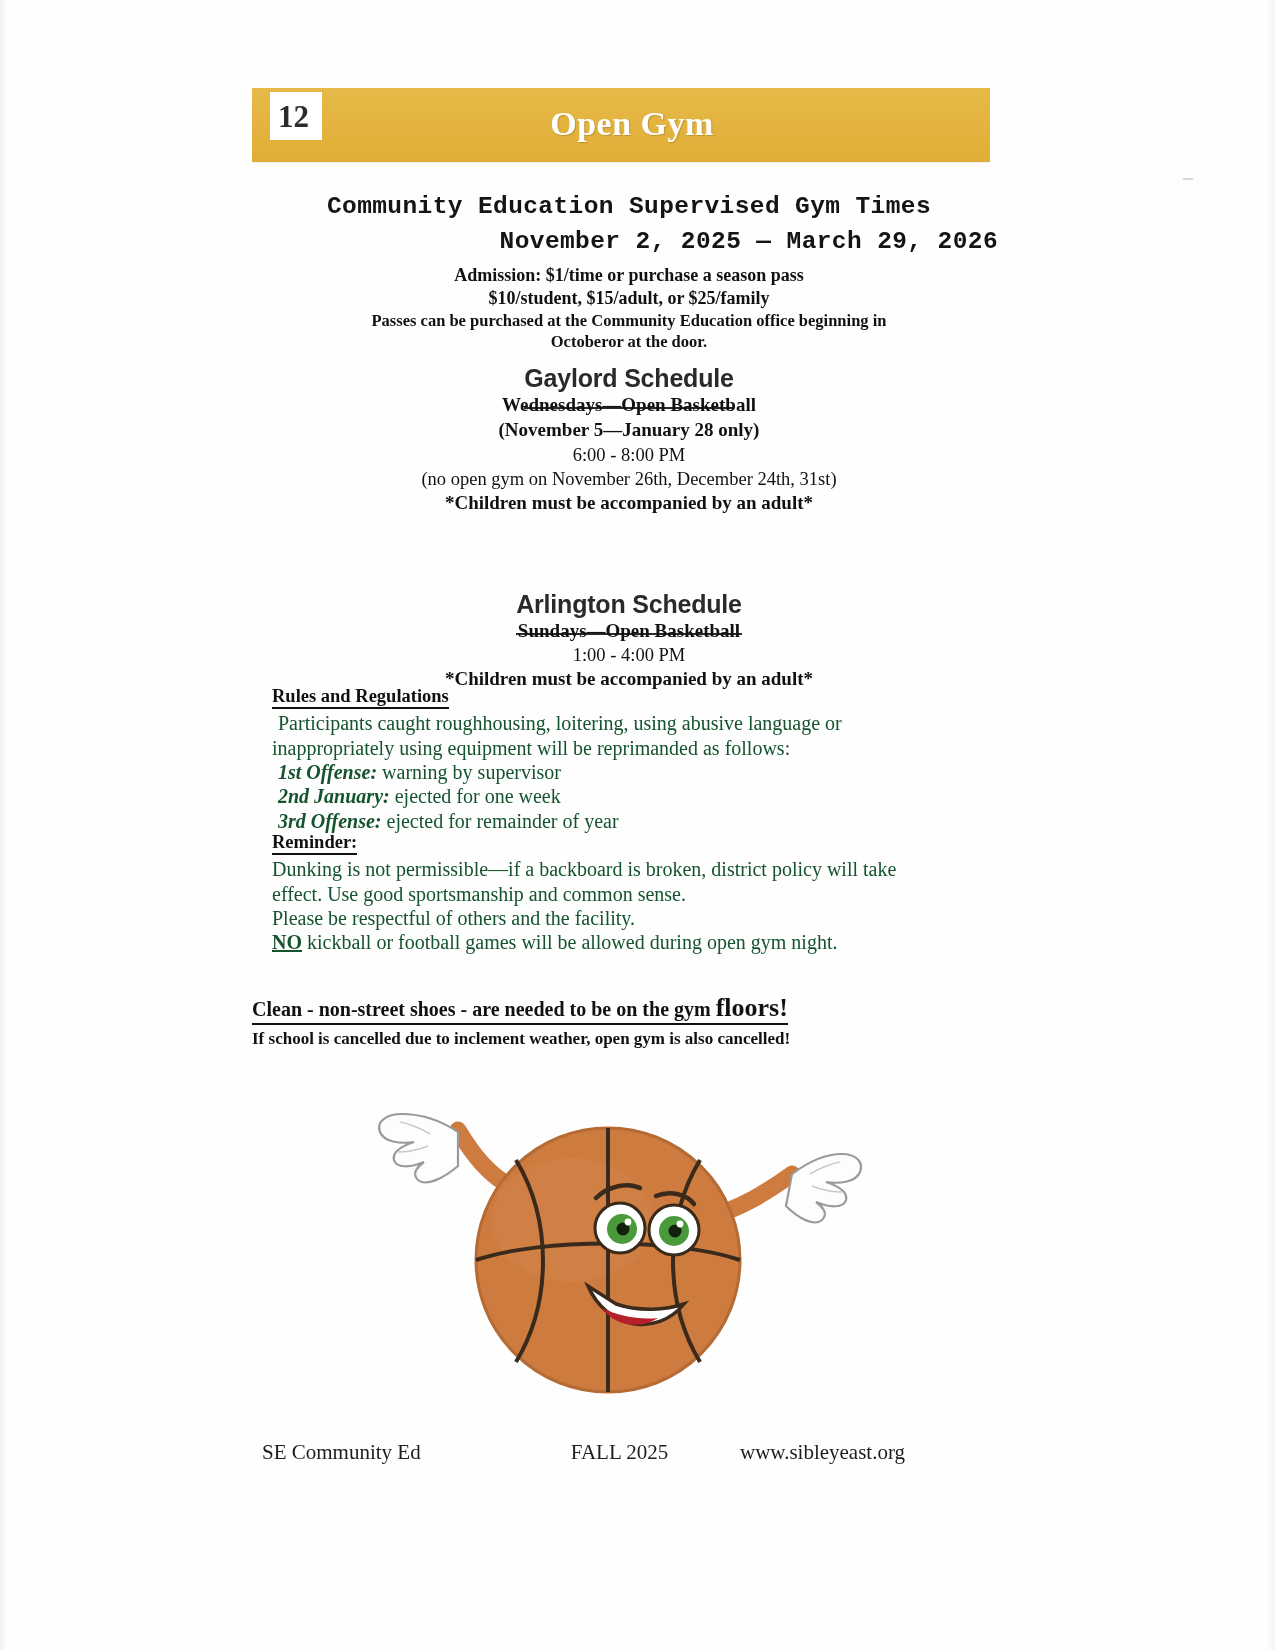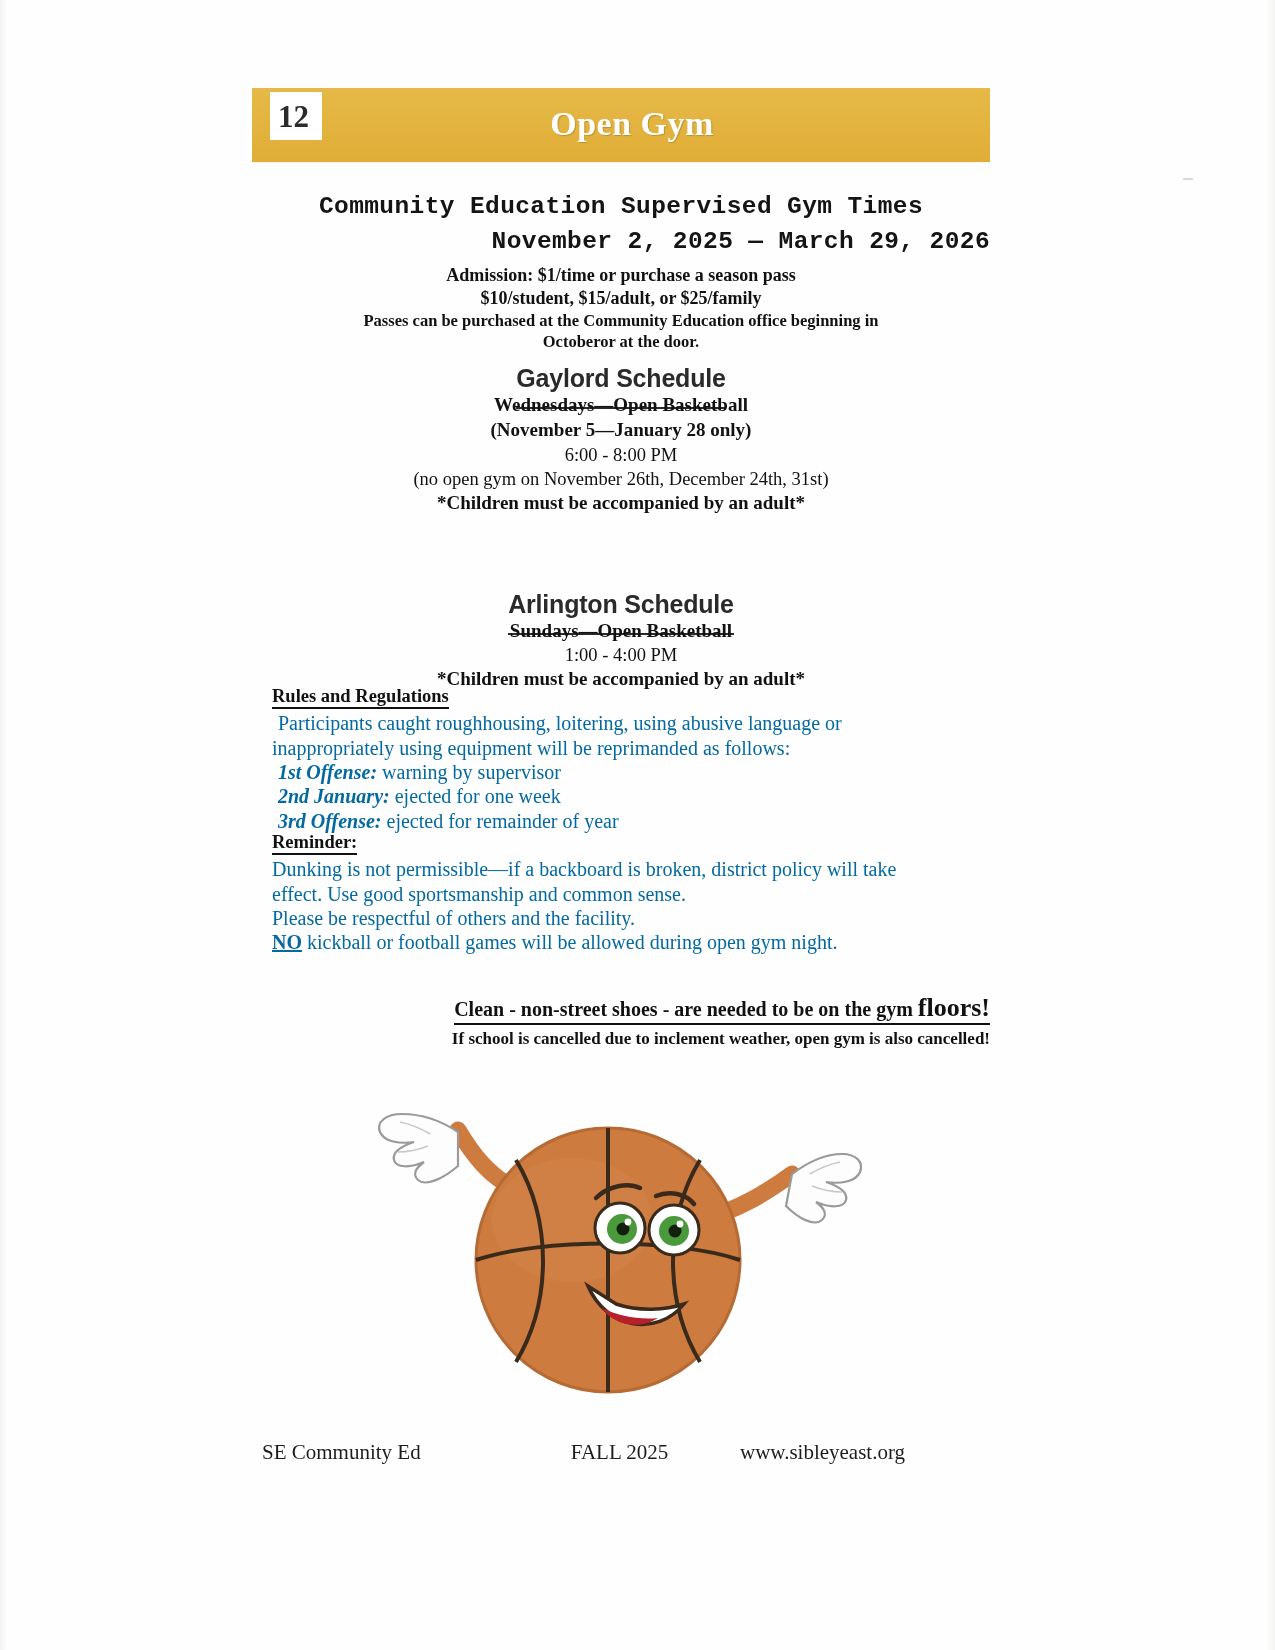--- a/index.html
+++ b/index.html
@@ -69,21 +69,21 @@
     font-size: 34px;
     color: #ffffff;
     letter-spacing: 0.5px;
     text-shadow: 1px 1px 1px rgba(120,90,20,0.35);
     padding-left: 22px;
   }
 
   
   .content {
     position: absolute;
-    left: 252px;
+    left: 260px;
     top: 190px;
     width: 738px;
   }
 
   .mono-title {
     font-family: "Liberation Mono", "DejaVu Sans Mono", monospace;
     font-weight: 700;
     font-size: 24.5px;
     text-align: center;
     letter-spacing: 0.4px;
@@ -148,42 +148,42 @@
     display: inline-block;
     border-bottom: 2px solid #111;
     line-height: 1.15;
     margin-bottom: 2px;
   }
   .body-line {
     font-family: "Liberation Serif", serif;
     font-weight: 400;
     font-size: 20px;
     line-height: 1.22;
-    color: #0369a1;
+    color: #14532d;
   }
   .body-line.indent { padding-left: 6px; }
   .offense {
     font-weight: 700;
     font-style: italic;
   }
 
   .reminder-block {
     position: absolute;
     left: 272px;
     top: 832px;
     width: 730px;
   }
 
   
   .shoes-block {
     position: absolute;
     left: 252px;
     top: 992px;
     width: 738px;
-    text-align: right;
+    text-align: left;
   }
   .shoes-line {
     font-family: "Liberation Serif", serif;
     font-weight: 700;
     font-size: 20px;
     color: #111;
     display: inline-block;
     border-bottom: 2px solid #111;
     line-height: 1.2;
   }

